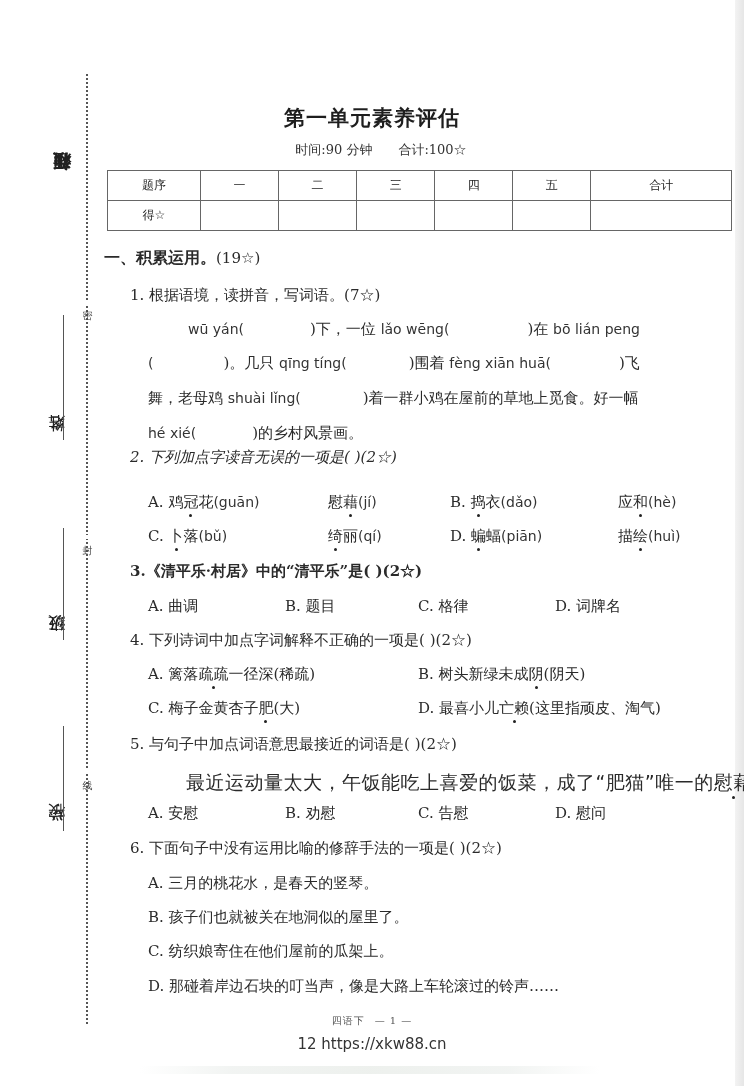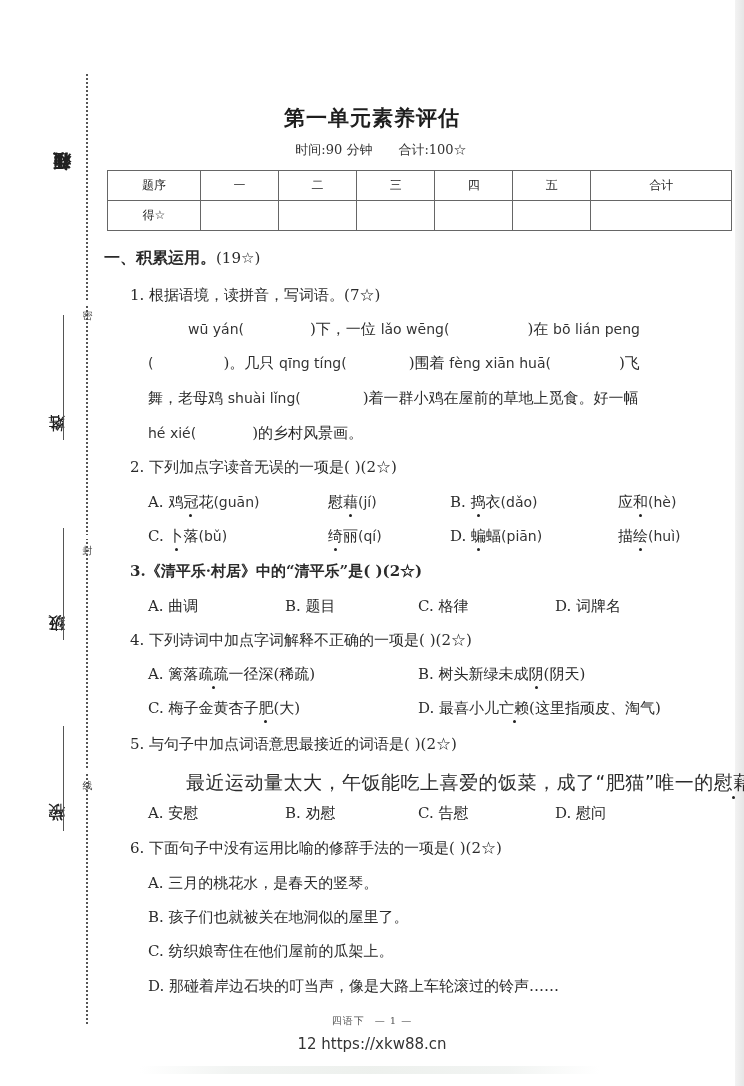--- a/index.html
+++ b/index.html
@@ -100,21 +100,21 @@
 <div class="q" style="left:148px;top:354px;">
   <span class="py">(</span><span class="blank" style="width:70px"></span><span>)。几只</span> <span class="py">qīng tíng(</span><span class="blank" style="width:62px"></span><span>)围着</span> <span class="py">fèng xiān huā(</span><span class="blank" style="width:68px"></span><span>)飞</span>
 </div>
 <div class="q" style="left:148px;top:389px;">
   <span>舞，老母鸡</span> <span class="py">shuài lǐng(</span><span class="blank" style="width:62px"></span><span>)着一群小鸡在屋前的草地上觅食。好一幅</span>
 </div>
 <div class="q" style="left:148px;top:424px;">
   <span class="py">hé xié(</span><span class="blank" style="width:56px"></span><span>)的乡村风景画。</span>
 </div>
 
-<div class="q" style="left:130px;top:458px;">2. 下列加点字读音无误的一项是(      )(2☆)</div>
+<div class="q" style="left:130px;top:448px;font-style:italic;">2. 下列加点字读音无误的一项是(      )(2☆)</div>
 <div class="opt" style="left:148px;top:493px;">
   <span>A.</span> <span>鸡</span><span class="dot">冠</span><span>花</span><span class="py">(guān)</span>
 </div>
 <div class="opt" style="left:328px;top:493px;">
   <span>慰</span><span class="dot">藉</span><span></span><span class="py">(jí)</span>
 </div>
 <div class="opt" style="left:450px;top:493px;">
   <span>B.</span> <span class="dot">捣</span><span>衣</span><span class="py">(dǎo)</span>
 </div>
 <div class="opt" style="left:618px;top:493px;">

